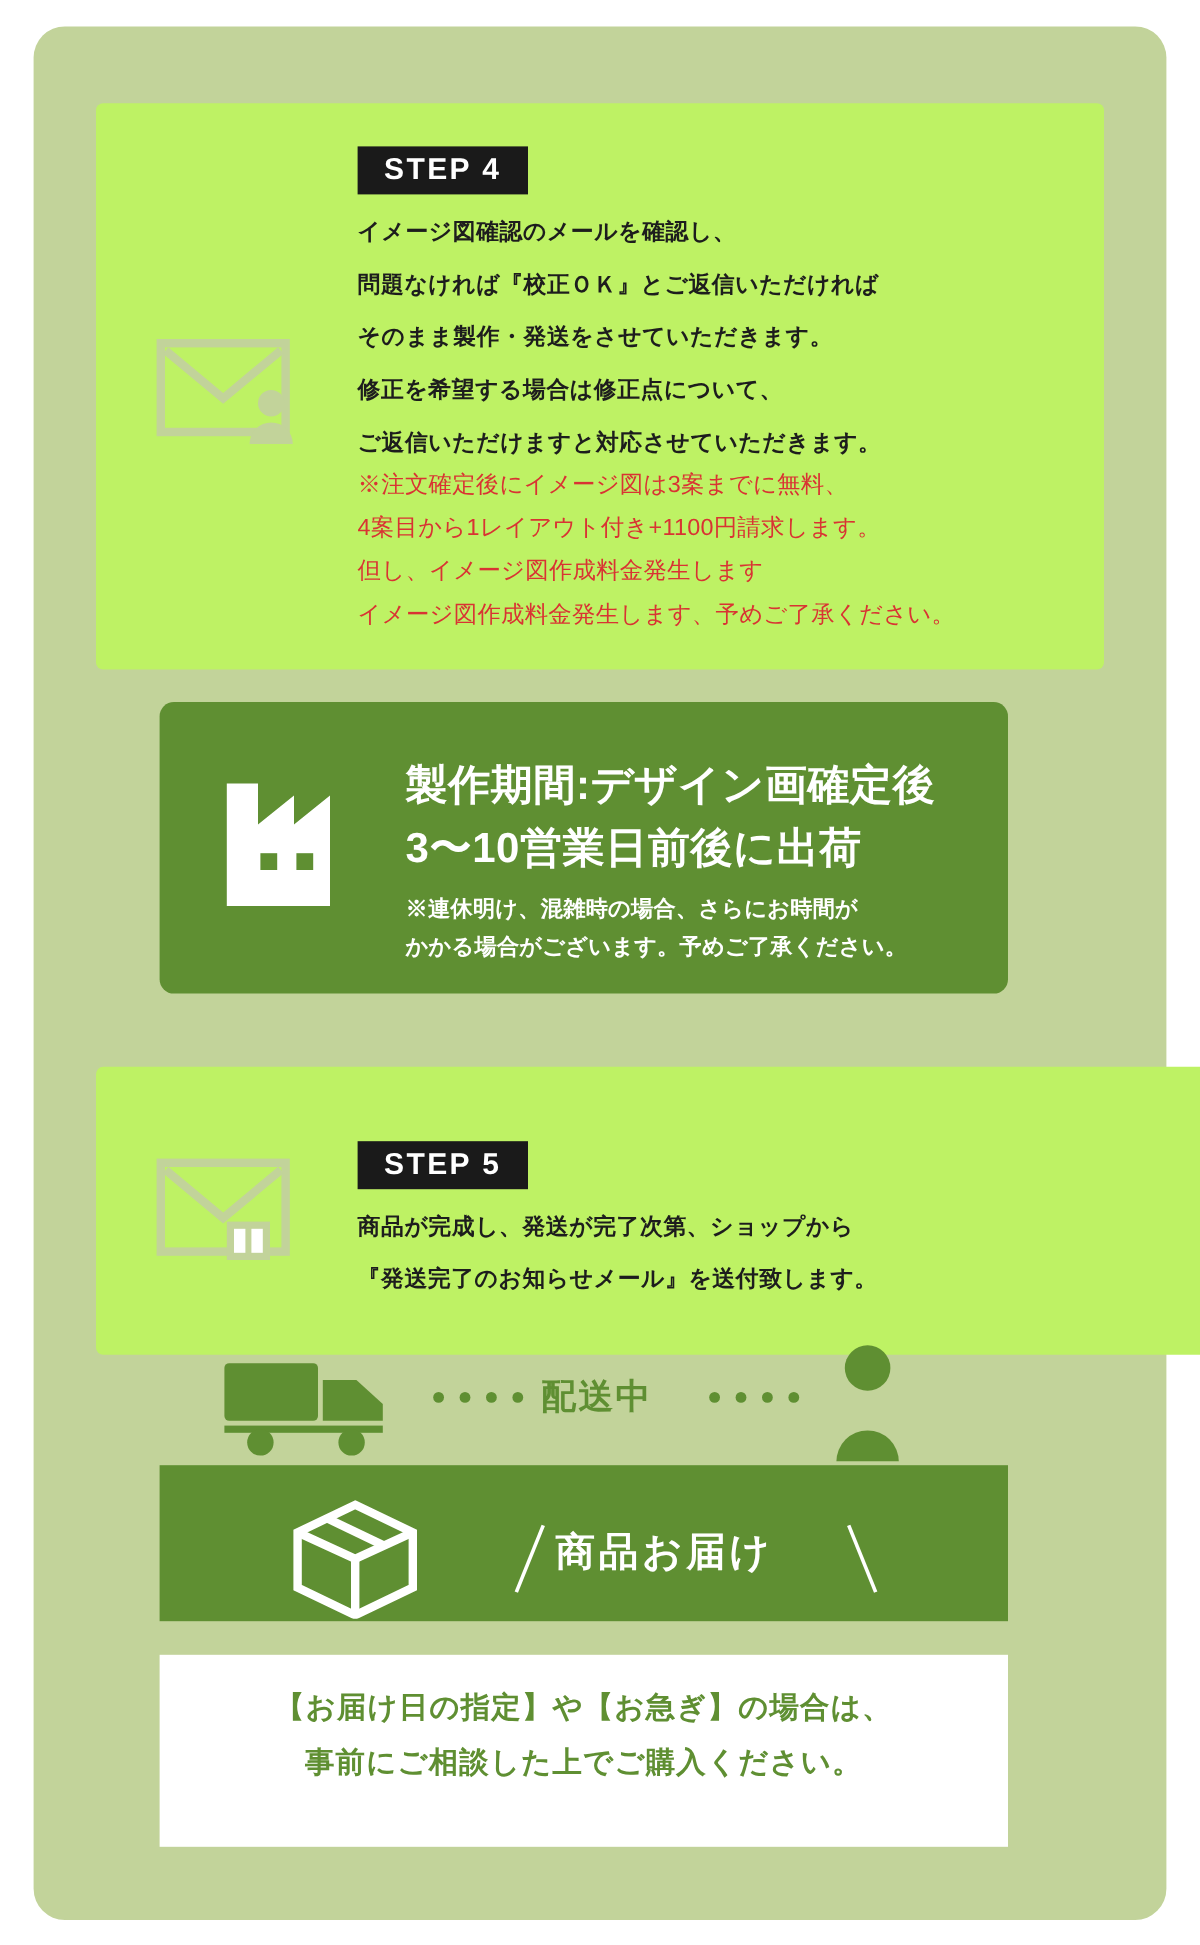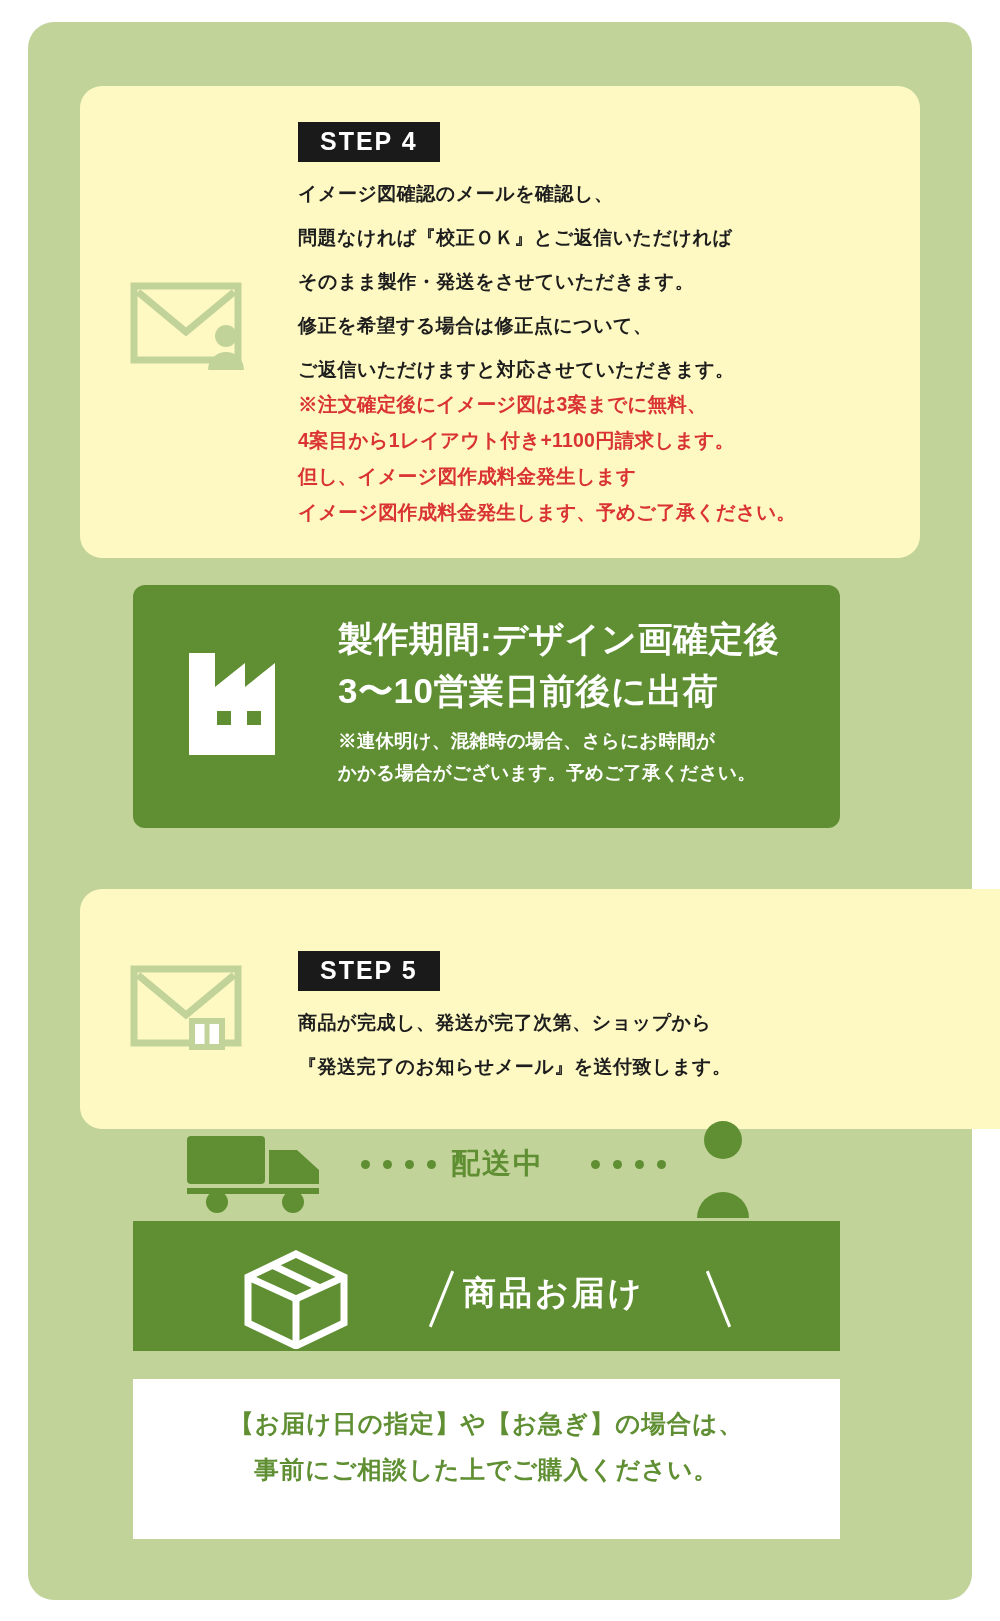--- a/index.html
+++ b/index.html
@@ -22,22 +22,22 @@
     top: 22px;
     width: 944px;
     height: 1578px;
     background: #c2d39a;
     border-radius: 26px;
   }
 
   
   .card {
     position: absolute;
-    background: #fef9c3;
-    border-radius: 22px;
+    background: #bef264;
+    border-radius: 6px;
   }
 
   
   #step4-card {
     left: 80px;
     top: 86px;
     width: 840px;
     height: 472px;
   }
   .step-badge {
@@ -68,21 +68,21 @@
   #step4-note {
     position: absolute;
     left: 218px;
     top: 300px;
     width: 600px;
   }
   .note-line {
     font-size: 19.5px;
     line-height: 36px;
     color: #d93333;
-    font-weight: bold;
+    font-weight: normal;
     letter-spacing: 0.2px;
     white-space: nowrap;
   }
   
   #mail-person-icon {
     position: absolute;
     left: 50px;
     top: 188px;
     width: 130px;
     height: 100px;
@@ -101,21 +101,21 @@
   #factory-icon {
     position: absolute;
     left: 50px;
     top: 60px;
     width: 135px;
     height: 110px;
   }
   #production-text {
     position: absolute;
     left: 205px;
-    top: 28px;
+    top: 44px;
     width: 480px;
   }
   .prod-title {
     color: #ffffff;
     font-weight: bold;
     font-size: 35px;
     line-height: 52px;
     letter-spacing: 0.5px;
     white-space: nowrap;
   }

